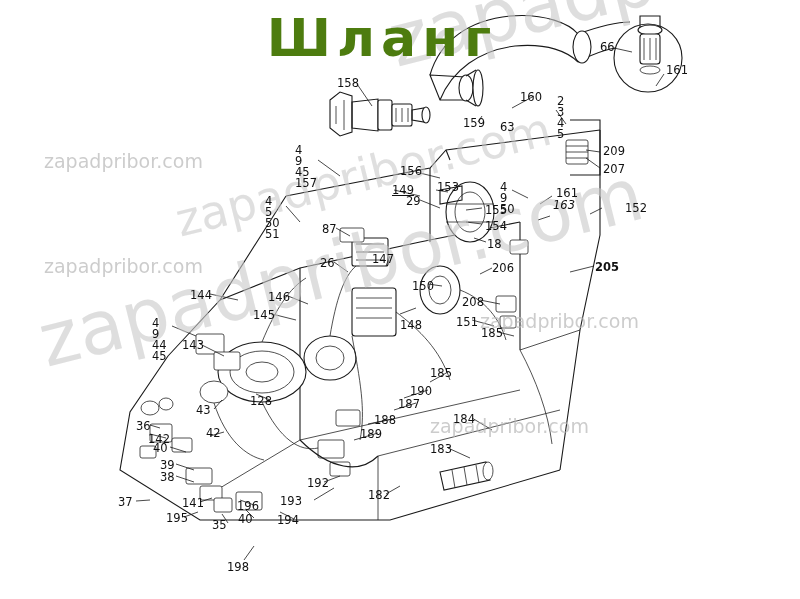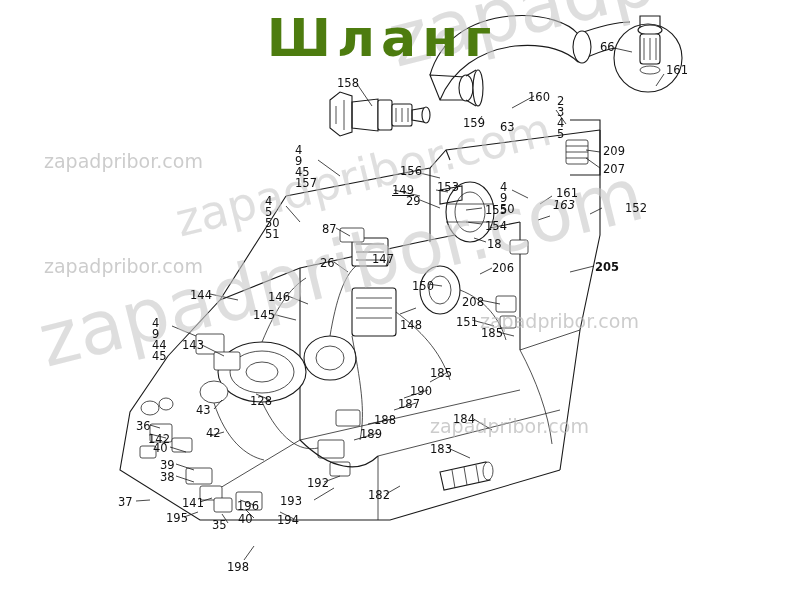--- a/index.html
+++ b/index.html
@@ -288,21 +288,21 @@
   <div class="wm wm-small" style="left:44px; top:150px;">zapadpribor.com</div>
   <div class="wm wm-small" style="left:44px; top:255px;">zapadpribor.com</div>
   <div class="wm wm-small" style="left:430px; top:415px;">zapadpribor.com</div>
   <div class="wm wm-small" style="left:480px; top:310px;">zapadpribor.com</div>
 
   <div class="title">Шланг</div>
 
   <div class="callout" style="left:337px; top:78px;">158</div>
   <div class="callout" style="left:600px; top:42px;">66</div>
   <div class="callout" style="left:666px; top:65px;">161</div>
-  <div class="callout" style="left:520px; top:92px;margin-left:8px;">160</div>
+  <div class="callout" style="left:520px; top:92px;">160</div>
   <div class="callout" style="left:463px; top:118px;">159</div>
   <div class="callout" style="left:500px; top:122px;">63</div>
   <div class="callout" style="left:557px; top:96px; white-space:pre;">2
 3
 4
 5</div>
   <div class="callout" style="left:603px; top:146px;">209</div>
   <div class="callout" style="left:603px; top:164px;">207</div>
   <div class="callout" style="left:400px; top:166px;">156</div>
   <div class="callout" style="left:295px; top:145px; white-space:pre;">4

